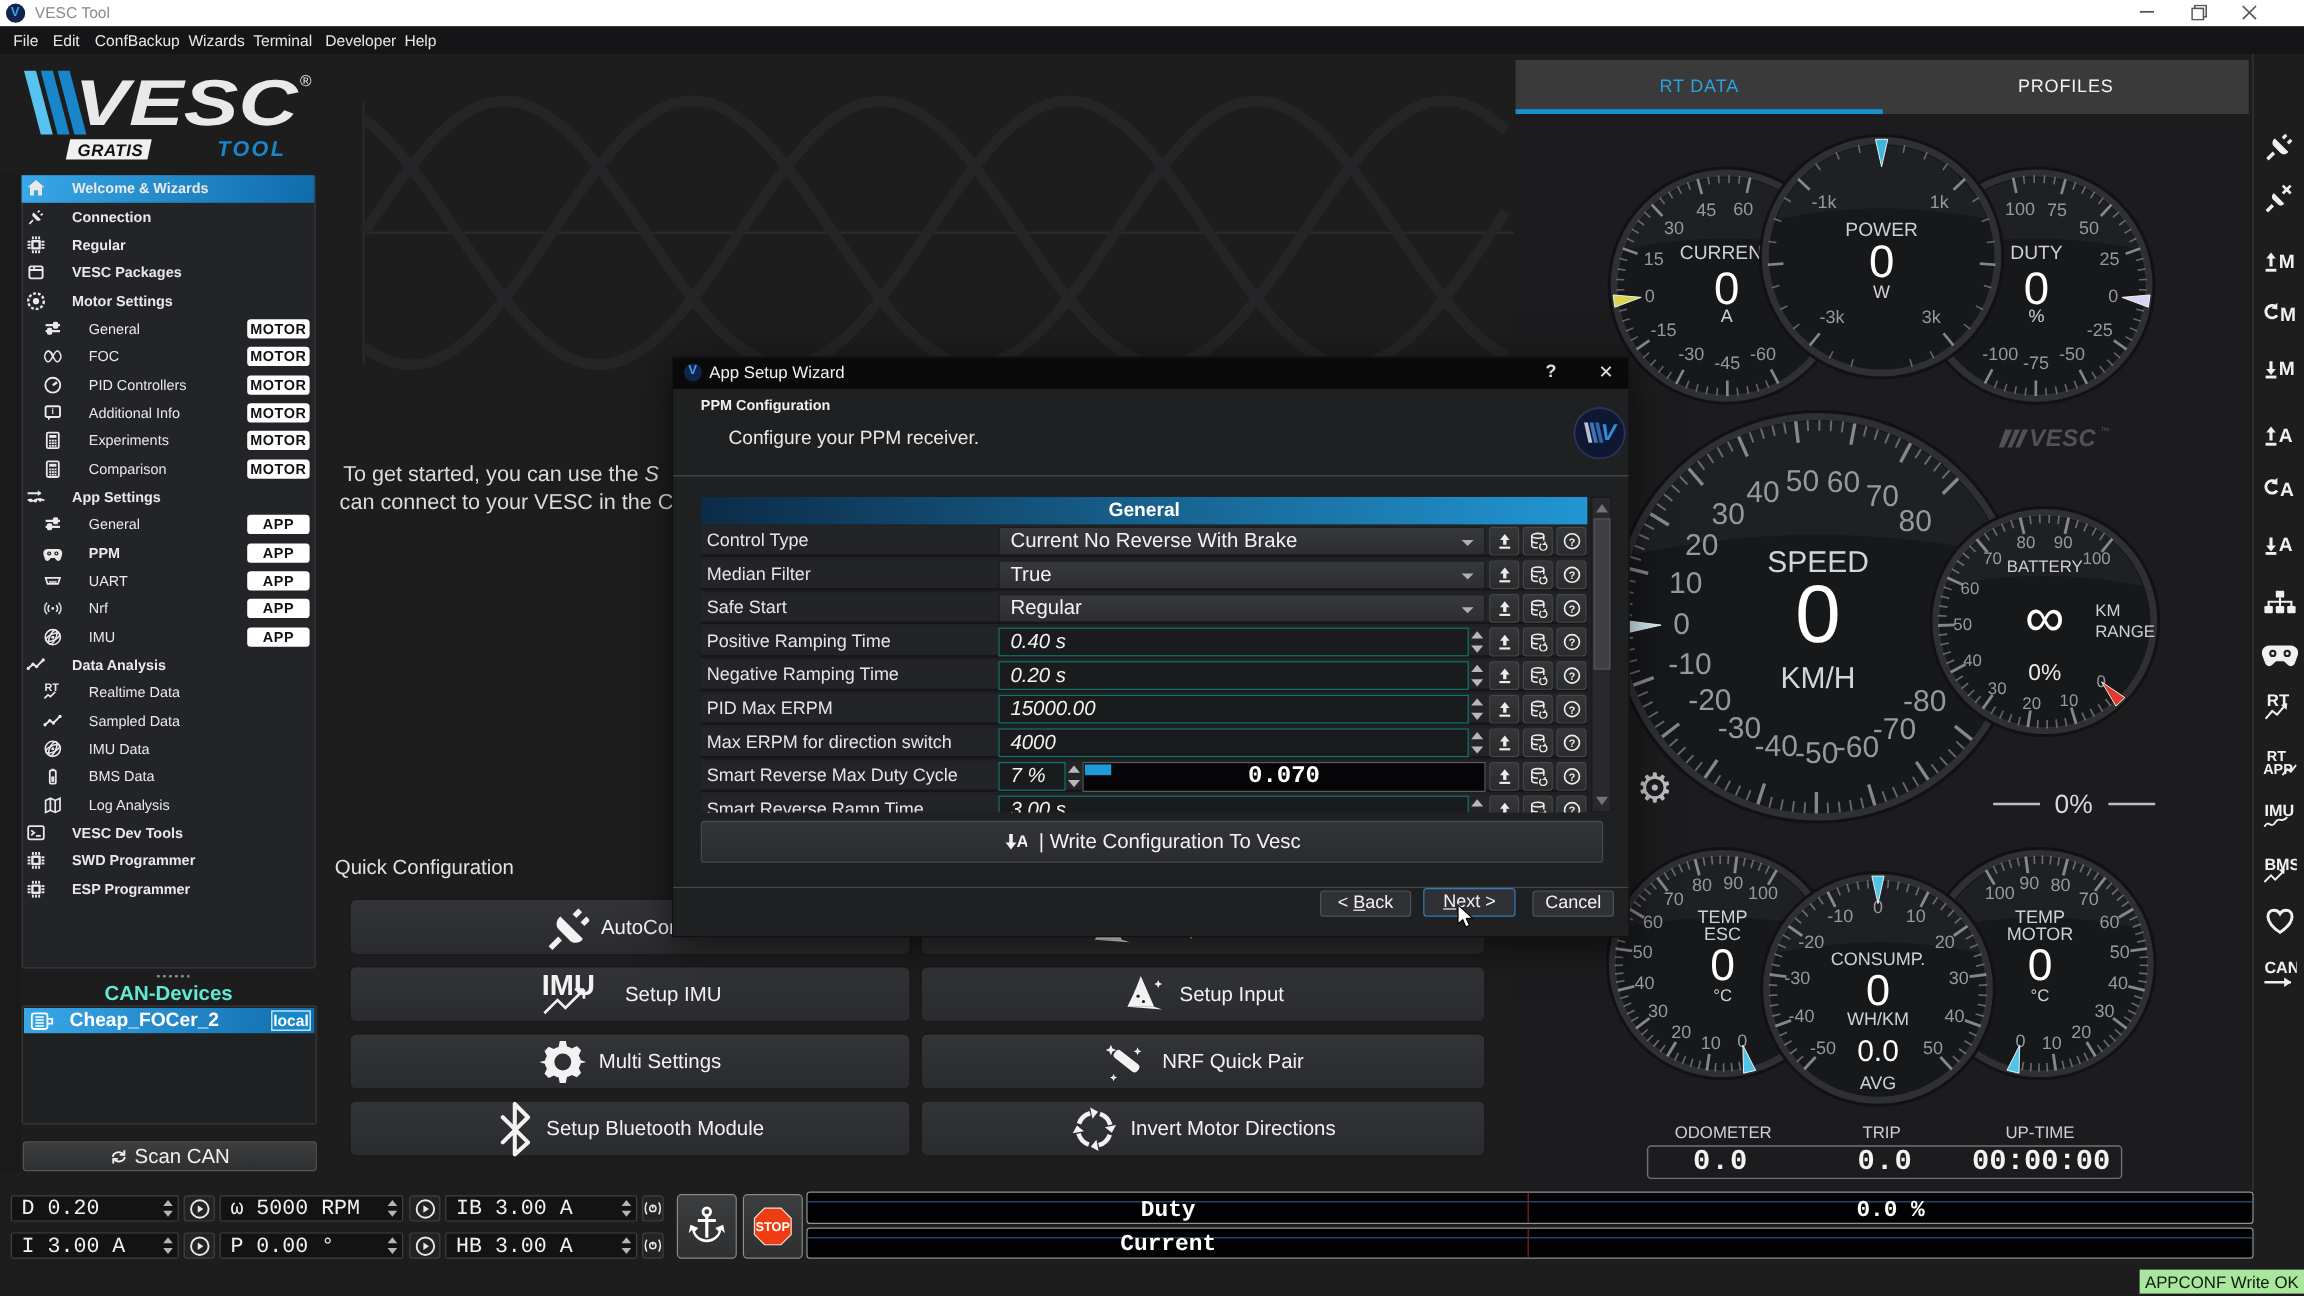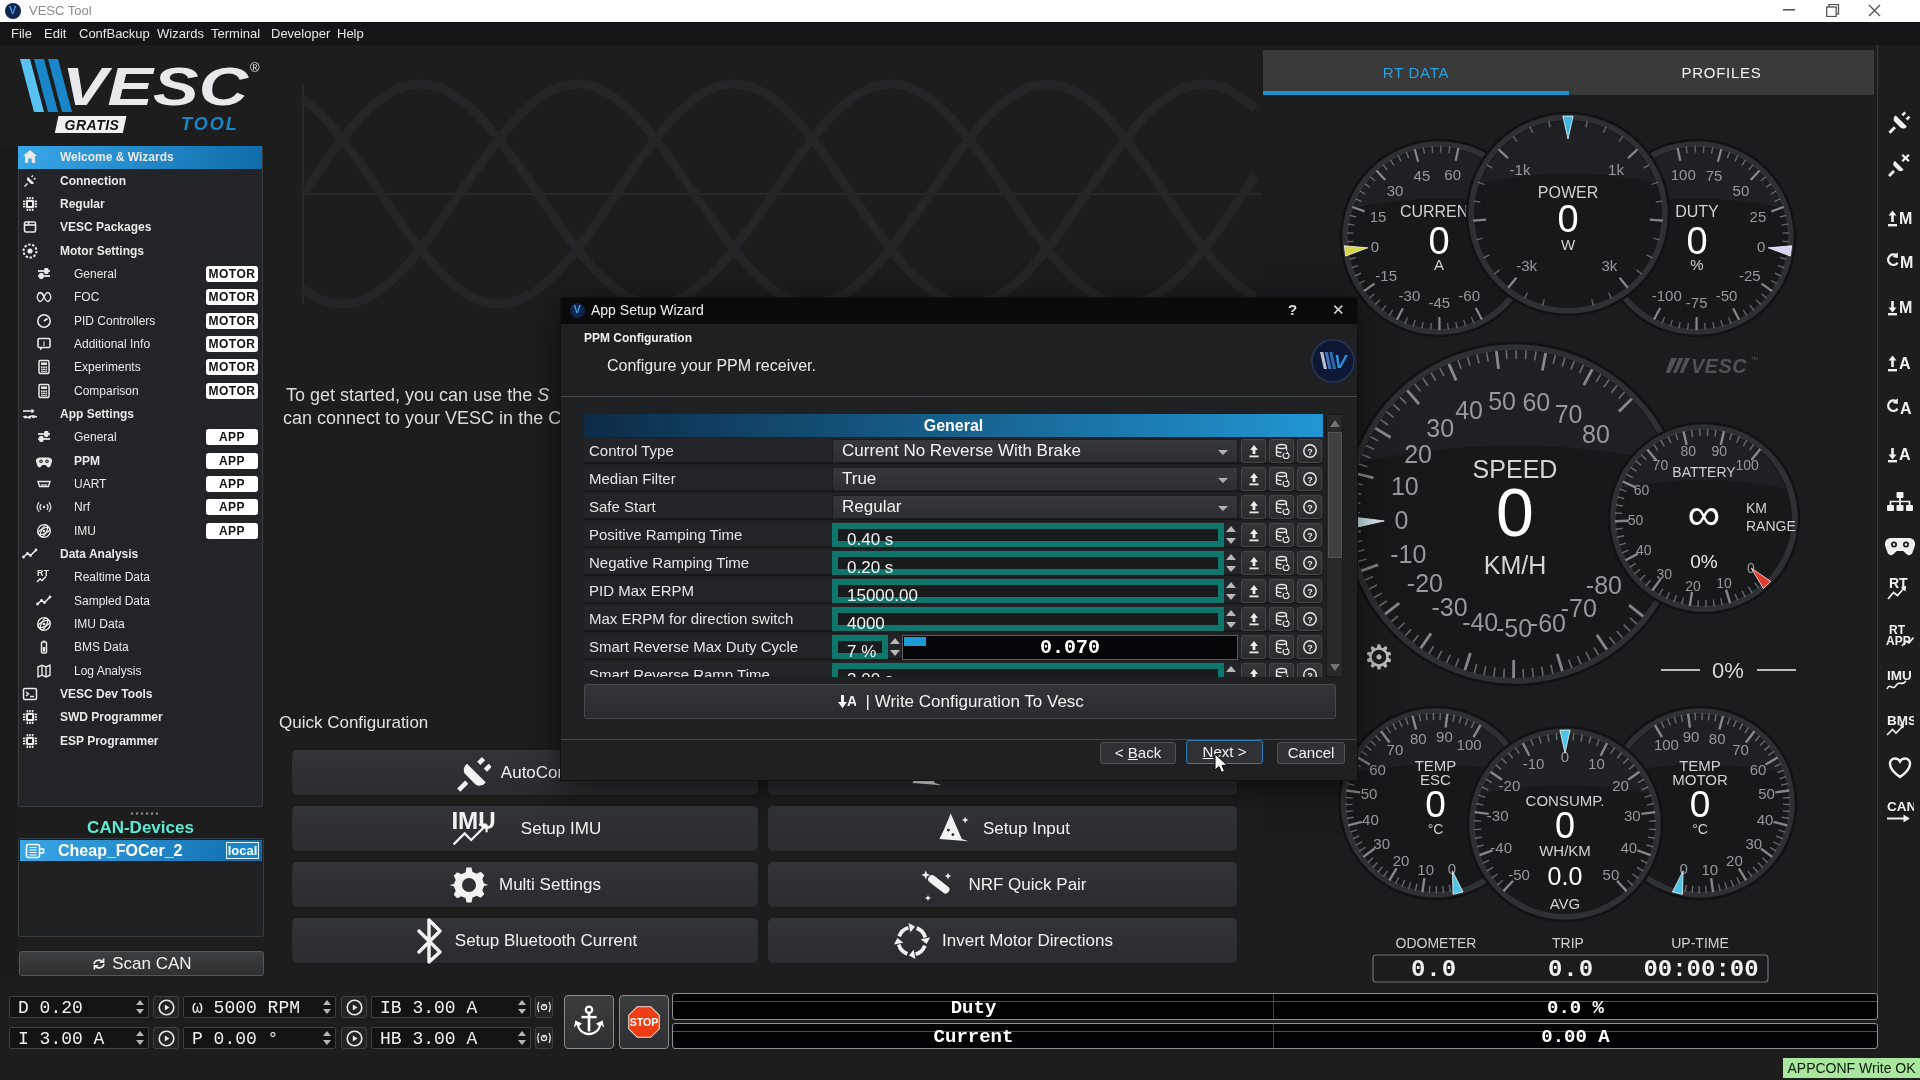--- a/index.html
+++ b/index.html
@@ -65,21 +65,21 @@
 #dlogo { position:absolute; left:750px; top:41px; width:44px; height:44px; border-radius:22px; background:radial-gradient(circle at 35% 35%, #2a3c6e, #101a38 70%); }
 
 #dsep1 { position:absolute; left:0; top:98px; width:796px; height:1px; background:#4a4b4d; }
 #dtable { position:absolute; left:23px; top:116px; width:739px; height:263px; overflow:hidden; background:#1f2022; }
 #dthead { position:absolute; left:0; top:0; width:739px; height:23px; background:linear-gradient(90deg,#0c2b47,#2196d3); color:#fff; font-weight:bold; font-size:16px; text-align:center; line-height:23px; }
 .trow { position:absolute; left:0; width:739px; background:#232427; border-bottom:2px solid #161617; }
 .tlabel { position:absolute; left:5px; top:4px; color:#e6e6e6; font-size:15px; }
 .tcombo { position:absolute; left:248px; top:1px; width:406px; height:24px; background:linear-gradient(180deg,#36383c,#2c2e31); border:1px solid #1c1c1d; border-radius:2px; color:#f2f2f2; font-size:17px; }
 .tcombo > span:first-child { position:absolute; left:9px; top:1px; }
 .carr { position:absolute; right:9px; top:10px; width:0; height:0; border-left:5px solid transparent; border-right:5px solid transparent; border-top:5px solid #b0b0b0; }
-.tnum { position:absolute; left:248px; top:1px; width:392px; height:24px; background:#1a1b1d; border:6px solid #0f766e; color:#f2f2f2; font-size:17px; }
+.tnum { position:absolute; left:248px; top:1px; width:392px; height:24px; background:#1a1b1d; border:1px solid #0f766e; color:#f2f2f2; font-size:17px;font-style:italic; }
 .tnum > span { position:absolute; left:9px; top:1px; }
 .tspin { position:absolute; left:640px; top:1px; width:14px; height:24px; }
 .tspin .sup { position:absolute; top:3px; left:2px; width:0; height:0; border-left:5px solid transparent; border-right:5px solid transparent; border-bottom:6px solid #b8b8b8; }
 .tspin .sdn { position:absolute; bottom:3px; left:2px; width:0; height:0; border-left:5px solid transparent; border-right:5px solid transparent; border-top:6px solid #b8b8b8; }
 .tbtn { position:absolute; top:1px; width:25px; height:24px; background:linear-gradient(180deg,#353638,#2a2b2d); border:1px solid #454648; border-radius:3px; display:flex; align-items:center; justify-content:center; }
 .tlcd { position:absolute; left:318px; top:1px; width:336px; height:25px; background:#050507; border:1px solid #595a5c; color:#fff; font-family:"Liberation Mono",monospace; font-weight:bold; font-size:20px; text-align:center; line-height:24px; }
 .tlcdfill { position:absolute; left:1px; top:1px; width:22px; height:9px; background:#1e9ad6; }
 #dscroll { position:absolute; left:765px; top:116px; width:17px; height:263px; background:#28292b; border:1px solid #1a1a1b; }
 #dscroll .thumb { position:absolute; left:1px; top:17px; width:14px; height:126px; background:#3f4042; border:1px solid #535456; }
 #dscroll .a1 { position:absolute; left:3px; top:5px; width:0; height:0; border-left:5px solid transparent; border-right:5px solid transparent; border-bottom:7px solid #737375; }
@@ -620,21 +620,21 @@
         <path d="M27 7 l0.9 2.1 2.1 0.9 -2.1 0.9 -0.9 2.1 -0.9-2.1 -2.1-0.9 2.1-0.9 Z"></path>
         <path d="M9 27 l0.8 1.9 1.9 0.8 -1.9 0.8 -0.8 1.9 -0.8-1.9 -1.9-0.8 1.9-0.8 Z"></path>
       </g>
     </svg>
     <span>NRF Quick Pair</span>
   </div>
 <div class="qcb" style="left:291px;top:917px;width:468px">
     <svg width="32" height="46" viewBox="0 0 32 46" style="">
       <path d="M16 2 L16 44 L27 34 L6 13 M16 2 L27 13 L6 34" stroke="#f2f2f2" stroke-width="3.4" fill="none" stroke-linejoin="round" stroke-linecap="round"></path>
     </svg>
-    <span>Setup Bluetooth Current</span>
+    <span>Setup Bluetooth Module</span>
   </div>
 <div class="qcb" style="left:767px;top:917px;width:471px">
     <svg width="40" height="40" viewBox="0 0 38 38" style="">
       <path d="M 14.6 31.2 A 13 13 0 0 1 6.4 22.4" stroke="#f2f2f2" stroke-width="3.6" fill="none"></path>
       <polygon points="1.8,22.3 10.7,20.6 5.2,16.1" fill="#f2f2f2"></polygon>
       <path d="M 6.8 14.6 A 13 13 0 0 1 15.6 6.4" stroke="#f2f2f2" stroke-width="3.6" fill="none"></path>
       <polygon points="15.7,1.8 17.4,10.7 21.9,5.2" fill="#f2f2f2"></polygon>
       <path d="M 23.4 6.8 A 13 13 0 0 1 31.6 15.6" stroke="#f2f2f2" stroke-width="3.6" fill="none"></path>
       <polygon points="36.2,15.7 27.3,17.4 32.8,21.9" fill="#f2f2f2"></polygon>
       <path d="M 31.2 23.4 A 13 13 0 0 1 22.4 31.6" stroke="#f2f2f2" stroke-width="3.6" fill="none"></path>
@@ -1475,21 +1475,20 @@
     </div>
   <div class="hbar" style="top:0px;height:27px">
       <span class="topline"></span>
       <span class="nm" style="top:3px">Duty</span>
       <span class="vl" style="top:3px">0.0 %</span>
       <span class="zero"></span>
     </div>
   <div class="hbar" style="top:30px;height:26px">
       <span class="topline"></span>
       <span class="nm" style="top:2px">Current</span>
-      <span class="vl" style="top:2px">0.00 A</span>
       <span class="zero"></span>
     </div>
 </div>
 
 <div id="dialog">
   <div id="dtitle">
       <div class="dic">
         <span>V</span>
       </div>
       <span class="dt">App Setup Wizard</span>

